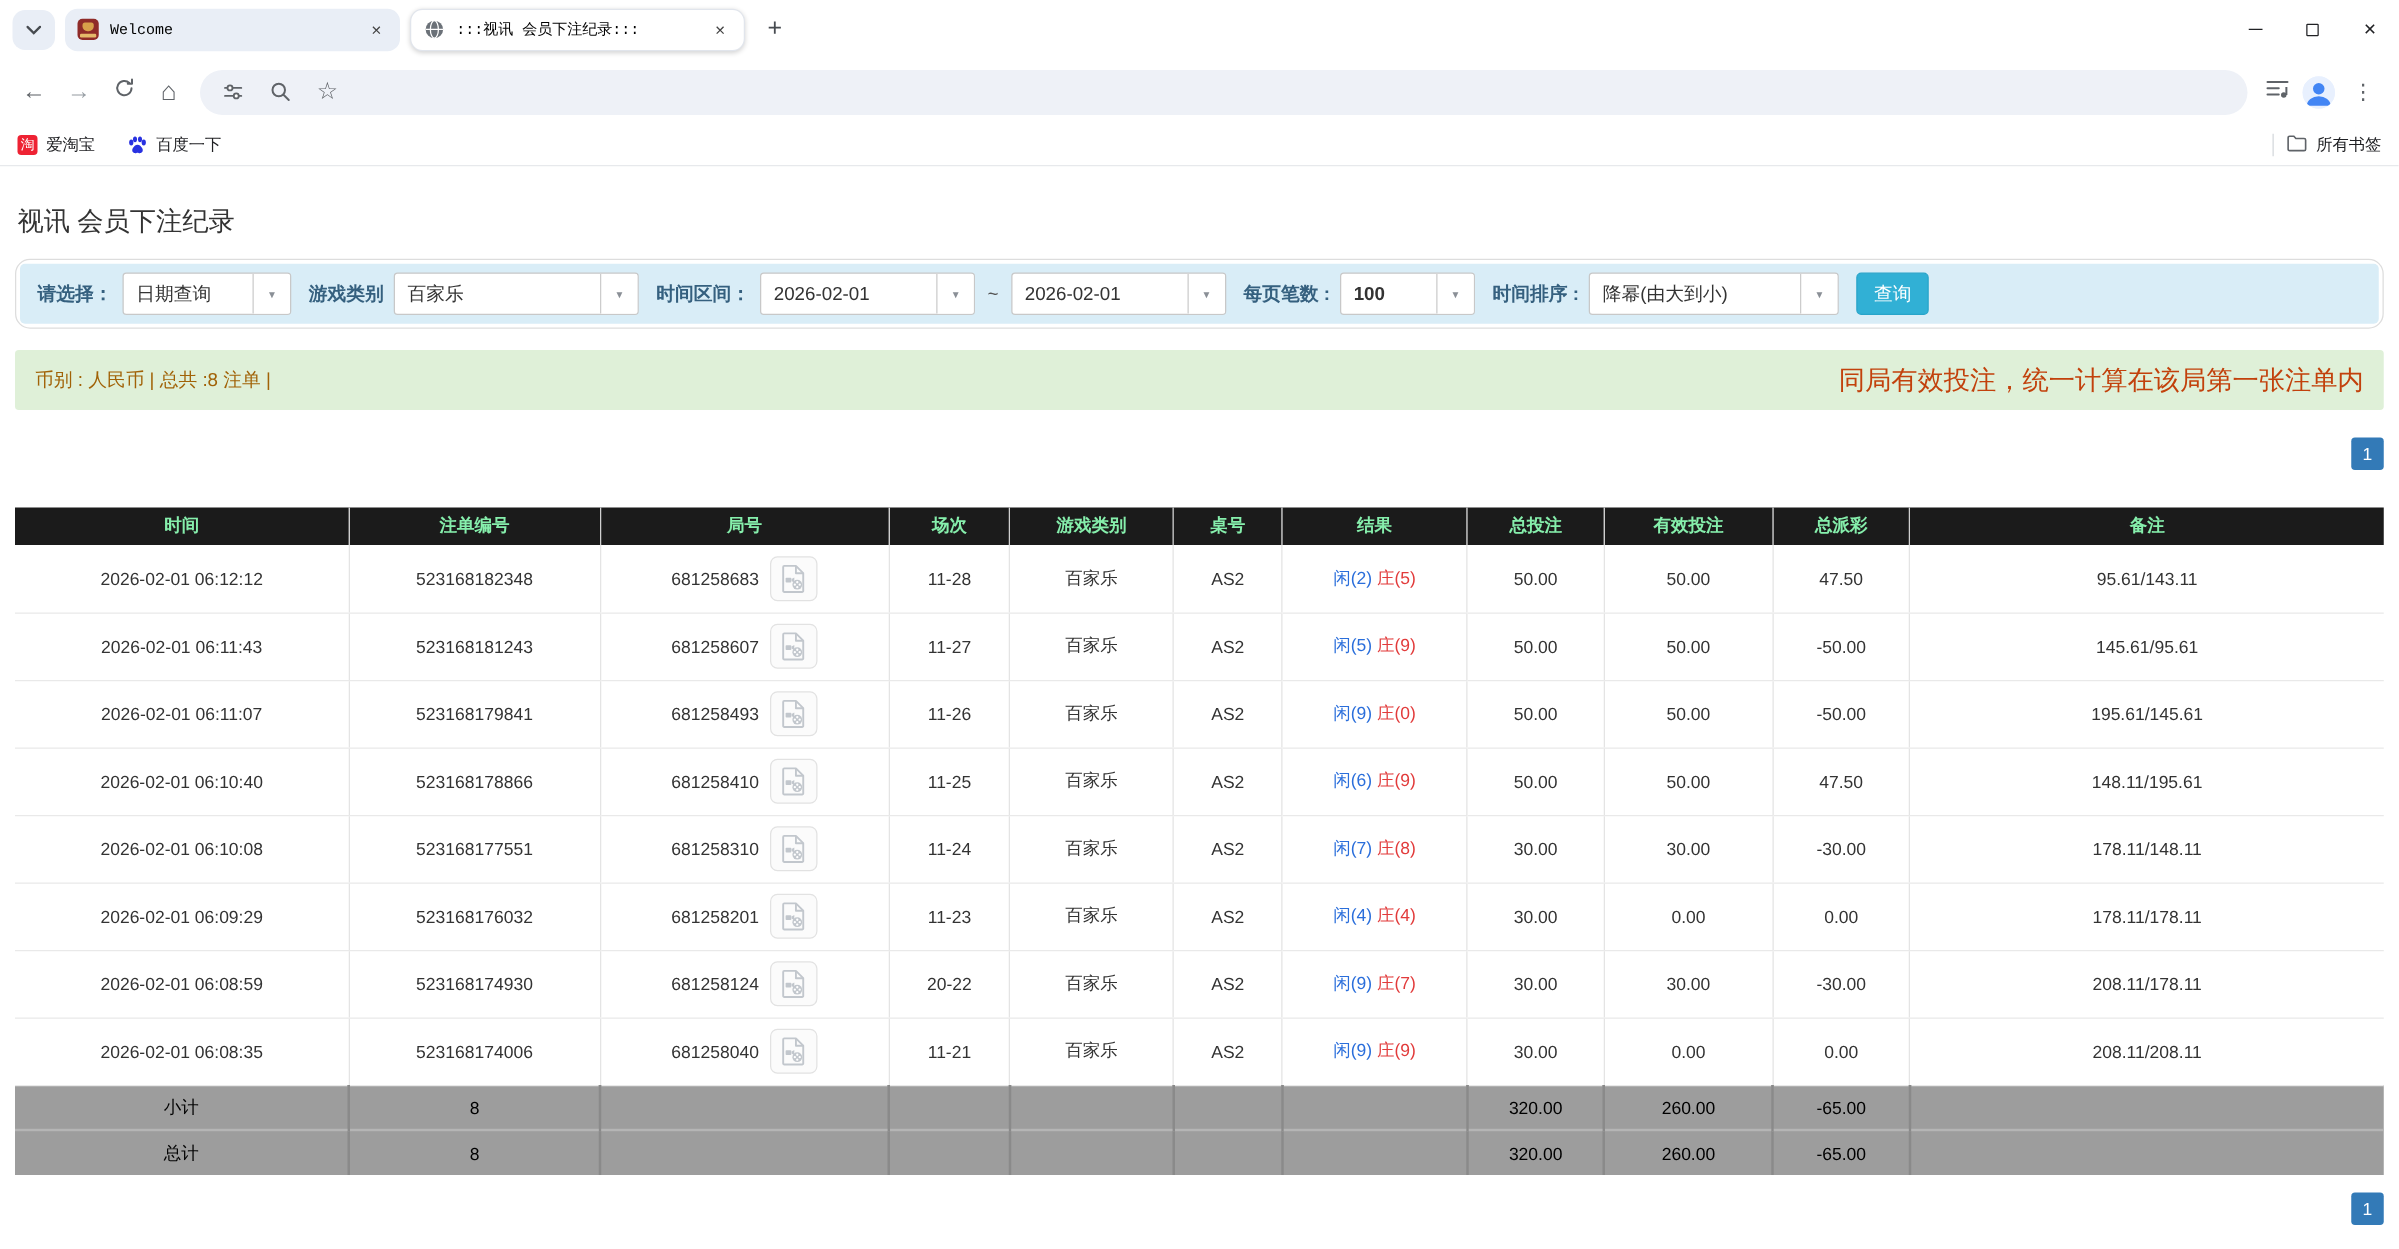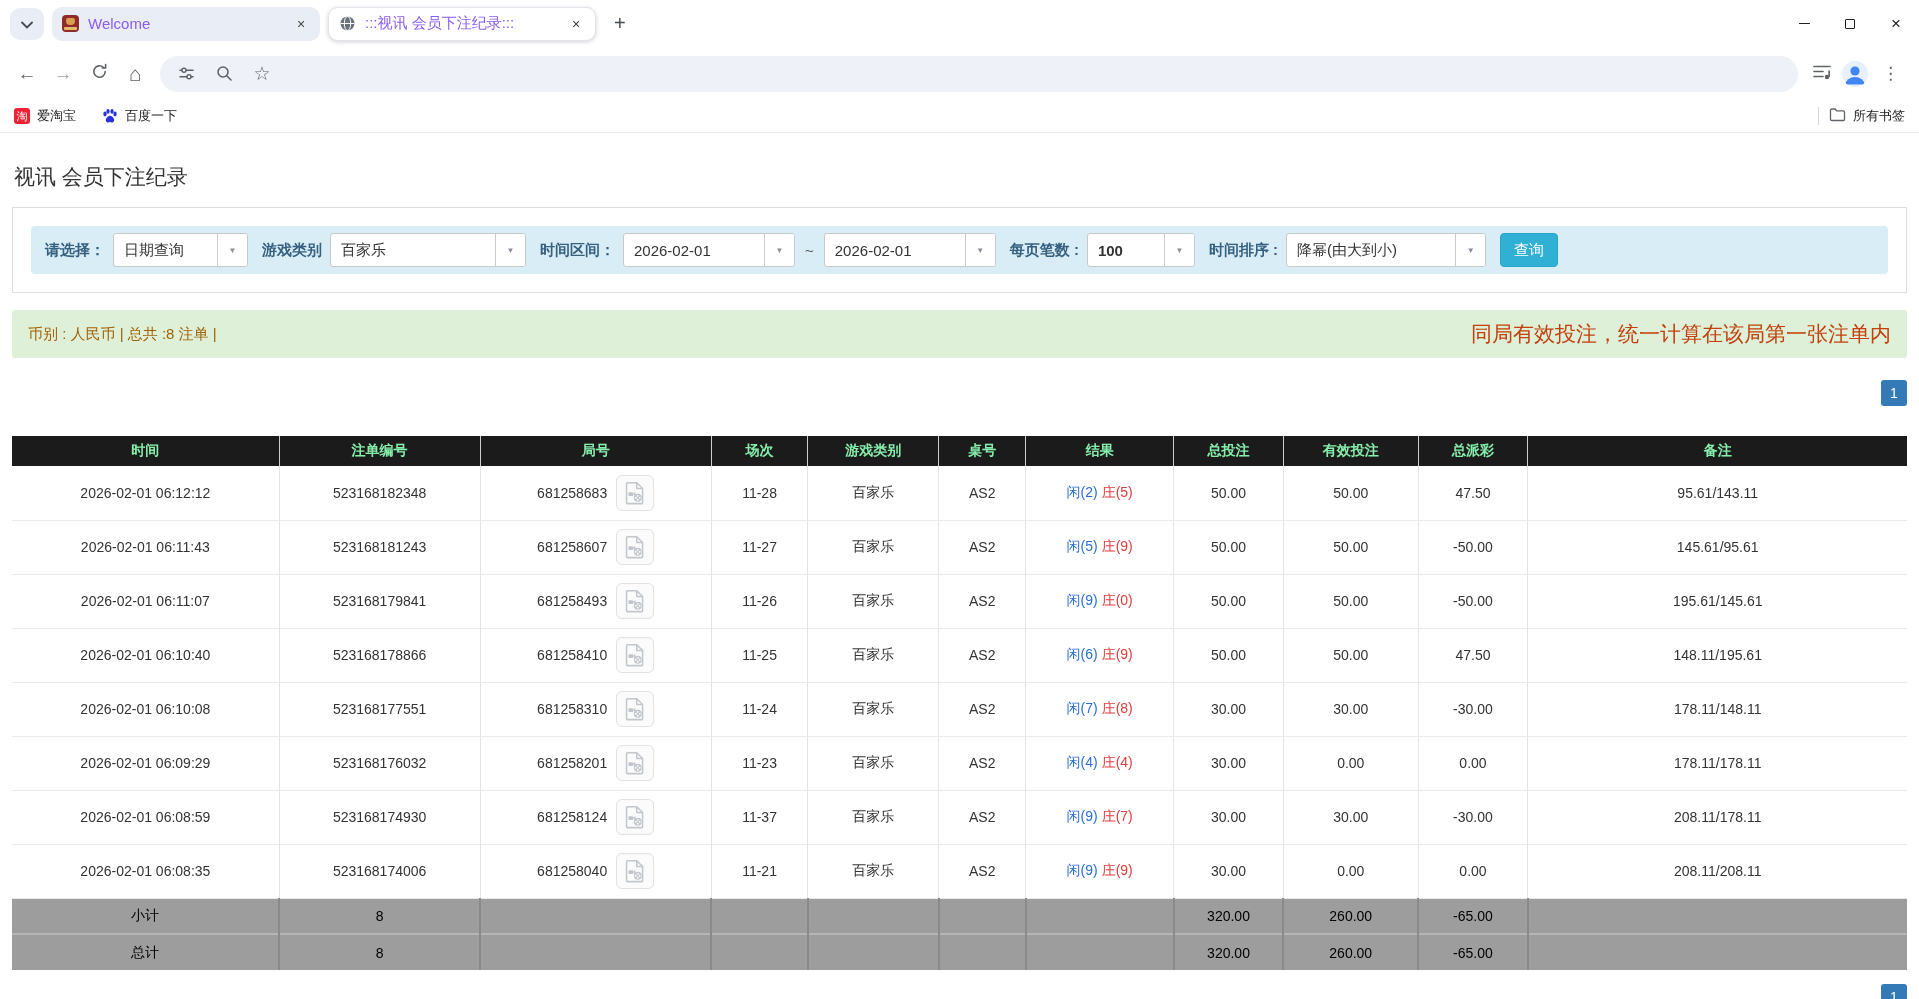--- a/index.html
+++ b/index.html
@@ -5,21 +5,21 @@
   * { margin:0; padding:0; box-sizing:border-box; }
   html,body { width:1919px; height:999px; overflow:hidden; background:#fff;
     font-family:"Liberation Sans","DejaVu Sans",sans-serif; }
 
   
   .tabstrip { height:47px; background:#fff; display:flex; align-items:center; padding-left:10px; position:relative; }
   .tab-search-btn { width:34px; height:32px; border-radius:10px; background:#e9eef6; display:flex; align-items:center; justify-content:center; margin-right:8px; }
   .tab { height:34px; width:268px; border-radius:10px; background:#e9eef6; display:flex; align-items:center; padding:0 10px; margin-right:8px; }
   .tab.active { background:#fff; border:1px solid #e1e5ec; box-shadow:0 1px 4px rgba(0,0,0,.18); }
   .tab .fav { width:17px; height:17px; flex:0 0 auto; margin-right:9px; }
-  .tab .t-title { flex:1; font-size:15px; color:#8b5cf6; white-space:nowrap; overflow:hidden; }
+  .tab .t-title { flex:1; font-size:12px; color:#000000; white-space:nowrap; overflow:hidden;font-family:Liberation Mono, monospace; }
   .tab .t-close { width:18px; height:18px; border-radius:50%; display:flex; align-items:center; justify-content:center; font-size:14px; color:#444; }
   .fav-welcome { border-radius:4px; background:#8f2b28; position:relative; }
   .fav-welcome::before { content:""; position:absolute; left:4px; top:3px; width:9px; height:7px; background:#d8a04a; border-radius:2px 2px 4px 4px; }
   .fav-welcome::after { content:""; position:absolute; left:2px; bottom:2px; width:13px; height:3px; background:#e4b96a; border-radius:1px; }
   .newtab-btn { font-size:20px; color:#474b50; padding:0 10px; }
   .win-controls { position:absolute; right:0; top:0; height:47px; display:flex; }
   .win-btn { width:46px; height:100%; display:flex; align-items:center; justify-content:center; color:#202124; font-size:14px; }
   .win-btn .mini { width:11px; height:1.4px; background:#202124; display:block; }
   .win-btn .maxi { width:10px; height:10px; border:1.4px solid #202124; display:block; border-radius:1px; }
 
@@ -37,21 +37,21 @@
   .bm-item { display:flex; align-items:center; gap:7px; font-size:13px; color:#202124; }
   .bm-fav { width:16px; height:16px; border-radius:3px; flex:0 0 auto; }
   .bm-taobao { background:#ee2233; color:#fff; font-size:11px; line-height:16px; text-align:center; border-radius:3px; }
   .bm-right { margin-left:auto; display:flex; align-items:center; gap:10px; }
   .bm-sep { width:1px; height:18px; background:#d4d7db; }
 
   
   .page { padding:0 12px; background:#fff; }
   .page-title { font-size:21px; color:#333; font-weight:500; margin:30px 0 16px 2px; }
 
-  .filter-panel { border:1px solid #ddd; border-radius:0; padding:18px; }
+  .filter-panel { border:1px solid #ddd; border-radius:12px; padding:3px; }
   .filter-bar { background:#d9edf7; border-radius:4px; height:48px; display:flex; align-items:center; padding:0 14px; gap:8px; }
   .f-label { font-size:15px; font-weight:bold; color:#35607f; white-space:nowrap; }
   .combo { display:flex; height:34px; background:#fff; border:1px solid #c8c8c8; border-radius:3px; overflow:hidden; align-items:stretch; }
   .combo .val { display:flex; align-items:center; padding:0 10px; font-size:15px; color:#333; white-space:nowrap; }
   .combo .arrow { width:30px; border-left:1px solid #ccc; display:flex; align-items:center; justify-content:center; color:#8a8f96; font-size:8px; background:#fff; }
   .tilde { color:#555; font-size:15px; padding:0 2px; }
   .query-btn { height:34px; padding:0 13px; margin-left:6px; background:#31b0d5; border:1px solid #28a4c9; border-radius:4px; color:#fff; font-size:15px; display:flex; align-items:center; }
 
   .summary-bar { margin-top:17px; background:#dff0d8; border-radius:3px; height:48px; display:flex; align-items:center; justify-content:space-between; padding:0 16px; }
   .sum-left { color:#a16207; font-size:15px; }
@@ -478,21 +478,21 @@
     <rect x="6" y="11.2" width="4.2" height="3.6" rx="0.6" fill="#c2c7cd"></rect>
     <path d="M10.4 12.2l2-1.2v3.9l-2-1.2z" fill="#c2c7cd"></path>
     <circle cx="14.6" cy="16.4" r="3.6" fill="#c2c7cd"></circle>
     <circle cx="14.6" cy="14.6" r="0.85" fill="#fff"></circle>
     <circle cx="14.6" cy="18.2" r="0.85" fill="#fff"></circle>
     <circle cx="12.8" cy="16.4" r="0.85" fill="#fff"></circle>
     <circle cx="16.4" cy="16.4" r="0.85" fill="#fff"></circle>
   </svg>
               </span>
             </span></td>
-          <td>11-37</td>
+          <td>20-22</td>
           <td>百家乐</td>
           <td>AS2</td>
           <td><span class="res-player">闲(9)</span> <span class="res-banker">庄(7)</span></td>
           <td class="link-blue">30.00</td>
           <td>30.00</td>
           <td class="neg">-30.00</td>
           <td>208.11/178.11</td>
         </tr>
         <tr>
           <td>2026-02-01 06:08:35</td>

